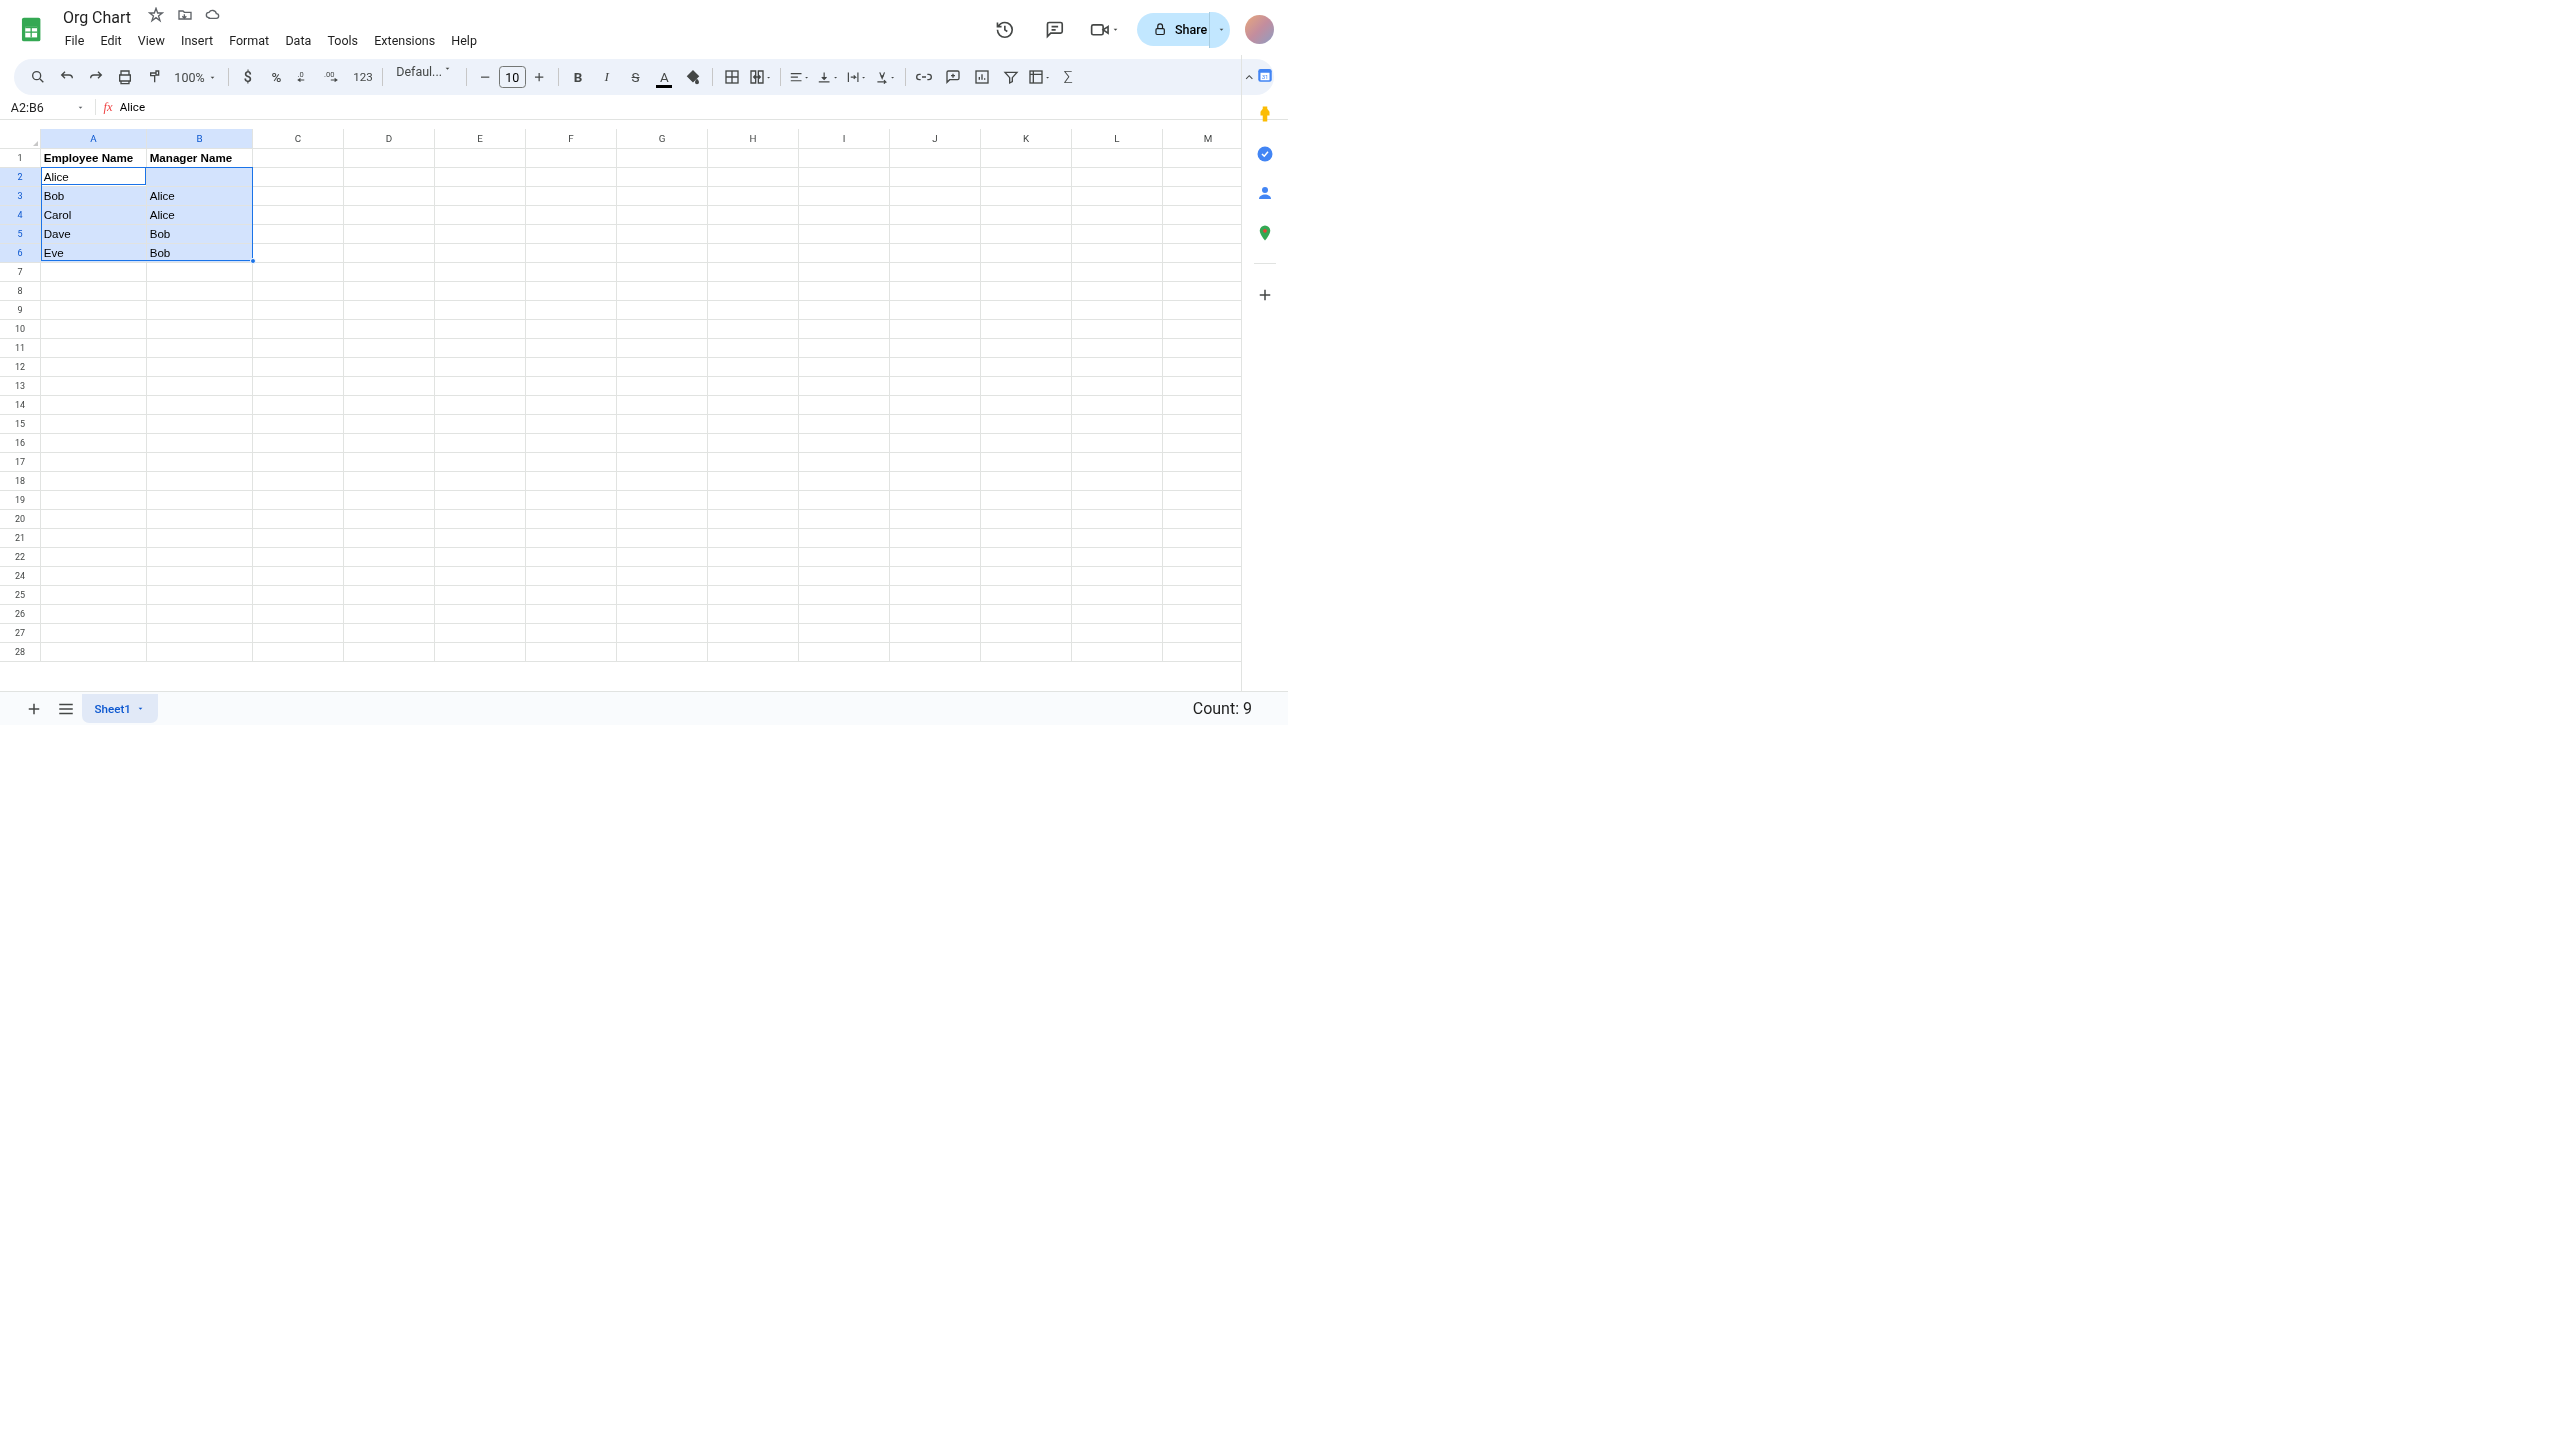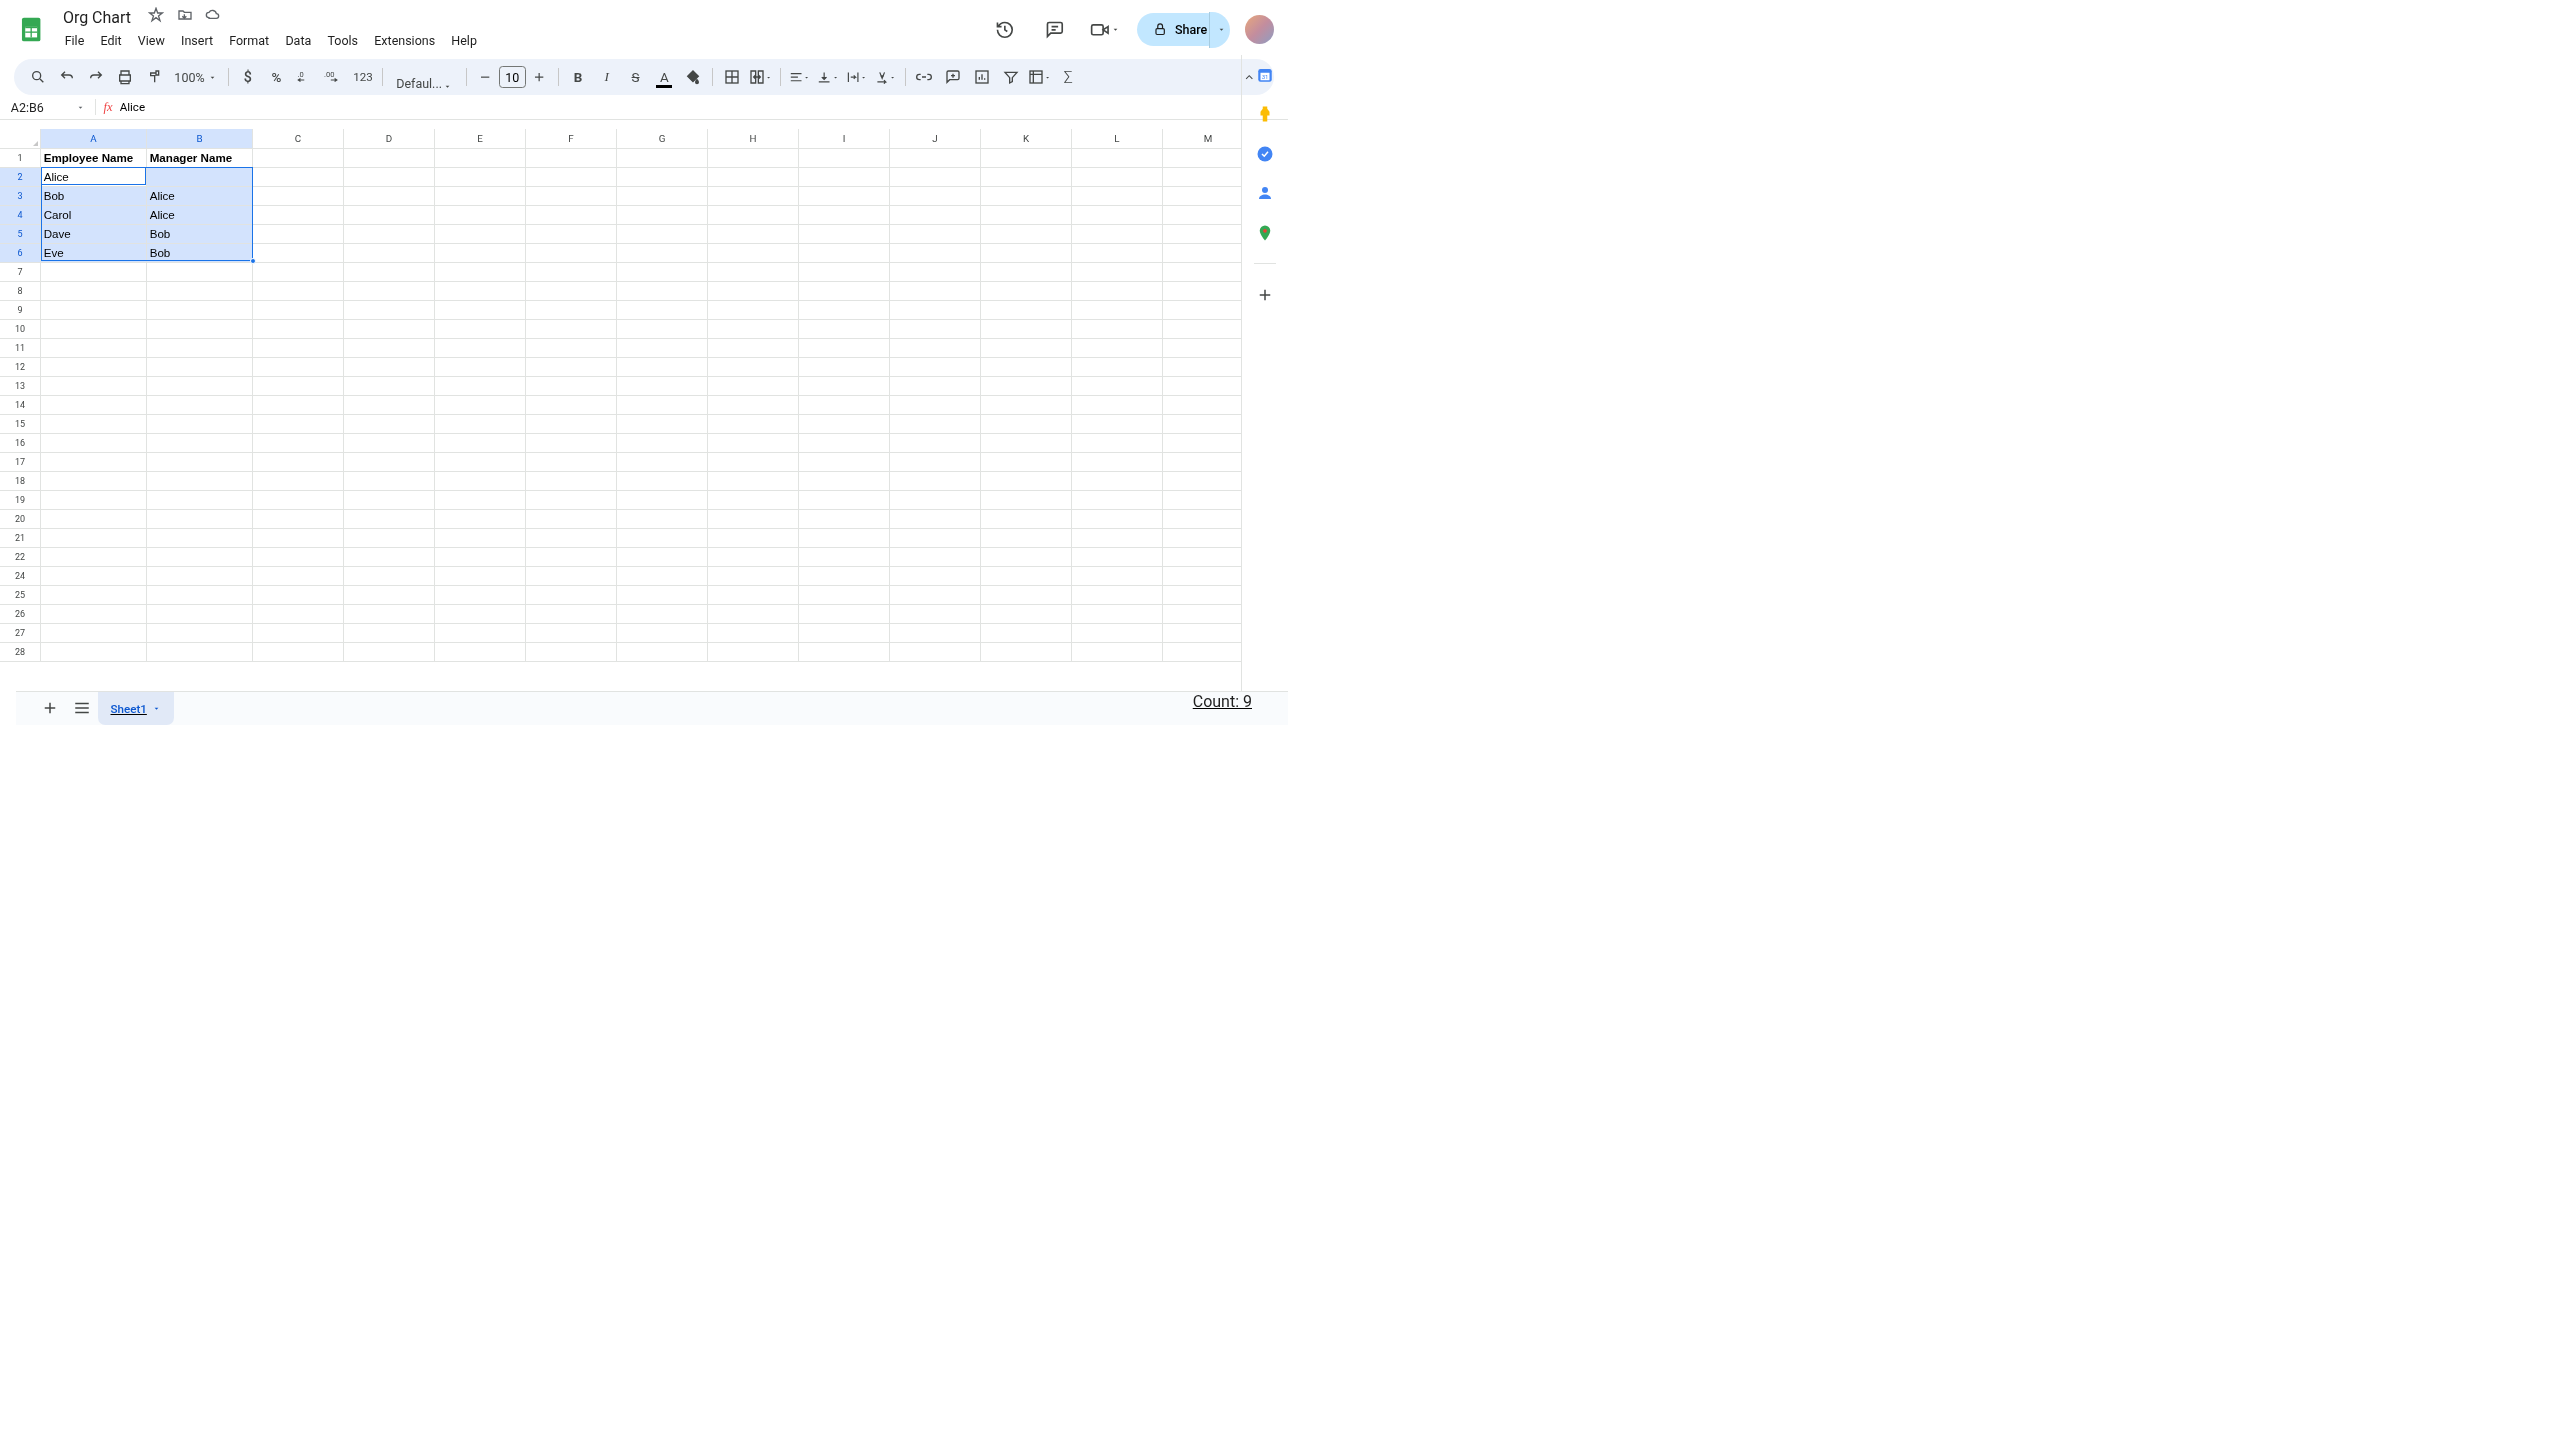--- a/index.html
+++ b/index.html
@@ -21,21 +21,21 @@
 .meet-btn { display: flex; align-items: center; gap: 1.8px; }
 .share-btn { display: flex; align-items: center; gap: 7.2px; background: #c2e7ff; border-radius: 36px; padding: 9px 16px; font-size: 12.5px; font-weight: 500; cursor: pointer; }
 .share-dropdown { width: 21.5px; height: 36px; background: #c2e7ff; border-radius: 0 36px 36px 0; margin-left: -14.3px; display: flex; align-items: center; justify-content: center; border-left: 0.9px solid #a6cbe0; cursor: pointer; padding-left: 3.6px; }
 .avatar { width: 29px; height: 29px; border-radius: 50%; background: linear-gradient(135deg, #e8a87c, #c38d9e, #8d9ec3); cursor: pointer; }
 
 
 .toolbar { margin: 7.2px 14.3px 0 14.3px; background: #edf2fa; border-radius: 21.5px; padding: 3.6px 10.7px; display: flex; align-items: center; gap: 1.8px; height: 36px; }
 .tb-btn { min-width: 27px; height: 27px; display: flex; align-items: center; justify-content: center; border-radius: 3.6px; color: #444746; cursor: pointer; font-size: 12.5px; }
 .tb-sep { width: 0.9px; height: 18px; background: #c7c7c7; margin: 0 3.6px; }
 .tb-zoom { display: flex; align-items: center; gap: 3.6px; padding: 0 5.4px; font-size: 12.5px; }
-.tb-font { display: flex; align-items: flex-end; gap: 1px; padding: 0 5.4px; font-size: 12.5px; min-width: 72px; }
+.tb-font { display: flex; align-items: flex-start; gap: 1px; padding: 0 5.4px; font-size: 12.5px; min-width: 72px; }
 .tb-fontsize { display: flex; align-items: center; }
 .tb-fontsize input { width: 27px; height: 21.5px; text-align: center; border: 0.9px solid #747775; border-radius: 3.6px; font-size: 12.5px; background: transparent; }
 .tb-text-color { position: relative; }
 .tb-text-color::after { content: ''; position: absolute; bottom: 2.7px; left: 5.4px; right: 5.4px; height: 2.7px; background: #000; }
 
 
 .formula-bar { display: flex; align-items: center; border-bottom: 0.9px solid #e1e3e1; height: 25px; padding: 0 0 0 7.2px; }
 .name-box { width: 81px; display: flex; align-items: center; font-size: 12.5px; padding: 0 3.6px; color: #1f1f1f; position: relative; }
 .name-box-chevron { position: absolute; right: 3.6px; }
 .fx-sep { width: 0.9px; height: 16px; background: #e1e3e1; margin: 0 7.2px; }
@@ -59,21 +59,21 @@
 .cell { border-right: 0.9px solid #e1e3e1; border-bottom: 0.9px solid #e1e3e1; padding: 0 2.7px; font-size: 11.6px; font-family: Arial, sans-serif; display: flex; align-items: center; overflow: hidden; flex-shrink: 0; }
 .cell.bold { font-weight: bold; }
 .cell.sel { background: #d3e3fd; }
 
 
 .selection-border { position: absolute; border: 0.9px solid #1a73e8; pointer-events: none; }
 .active-cell-border { position: absolute; border: 1.8px solid #1a73e8; pointer-events: none; }
 .sel-handle { position: absolute; width: 6.3px; height: 6.3px; background: #1a73e8; border: 0.9px solid #fff; border-radius: 50%; pointer-events: none; }
 
 
-.tabs-bar { position: absolute; bottom: 0; left: 16px; right: 0; height: 34px; display: flex; border-top: 0.9px solid #e1e3e1; background: #f9fbfd; padding: 0 18px; text-decoration: underline; }
+.tabs-bar { position: absolute; bottom: 0; left: 0; right: 0; height: 34px; display: flex; align-items: center; border-top: 0.9px solid #e1e3e1; background: #f9fbfd; padding: 0 18px; }
 .tab-btn { width: 32px; height: 32px; display: flex; align-items: center; justify-content: center; border-radius: 3.6px; color: #444746; cursor: pointer; }
 .sheet-tab { display: flex; align-items: center; gap: 5.4px; background: #e1e9f7; padding: 7.2px 12.5px; border-radius: 0 0 7.2px 7.2px; font-size: 11.6px; font-weight: 500; color: #0b57d0; cursor: pointer; }
 .count-display { margin-left: auto; font-size: 16px; color: #1f1f1f; padding-right: 18px; }
 
 
 .side-panel { position: absolute; right: 0; top: 55px; bottom: 0; width: 47px; border-left: 0.9px solid #e1e3e1; display: flex; flex-direction: column; align-items: center; padding-top: 10.7px; gap: 21.5px; }
 .side-icon { width: 18px; height: 18px; cursor: pointer; }
 .side-sep { width: 21.5px; height: 0.9px; background: #e1e3e1; }
 .side-expand { position: absolute; bottom: 12.5px; }
 

